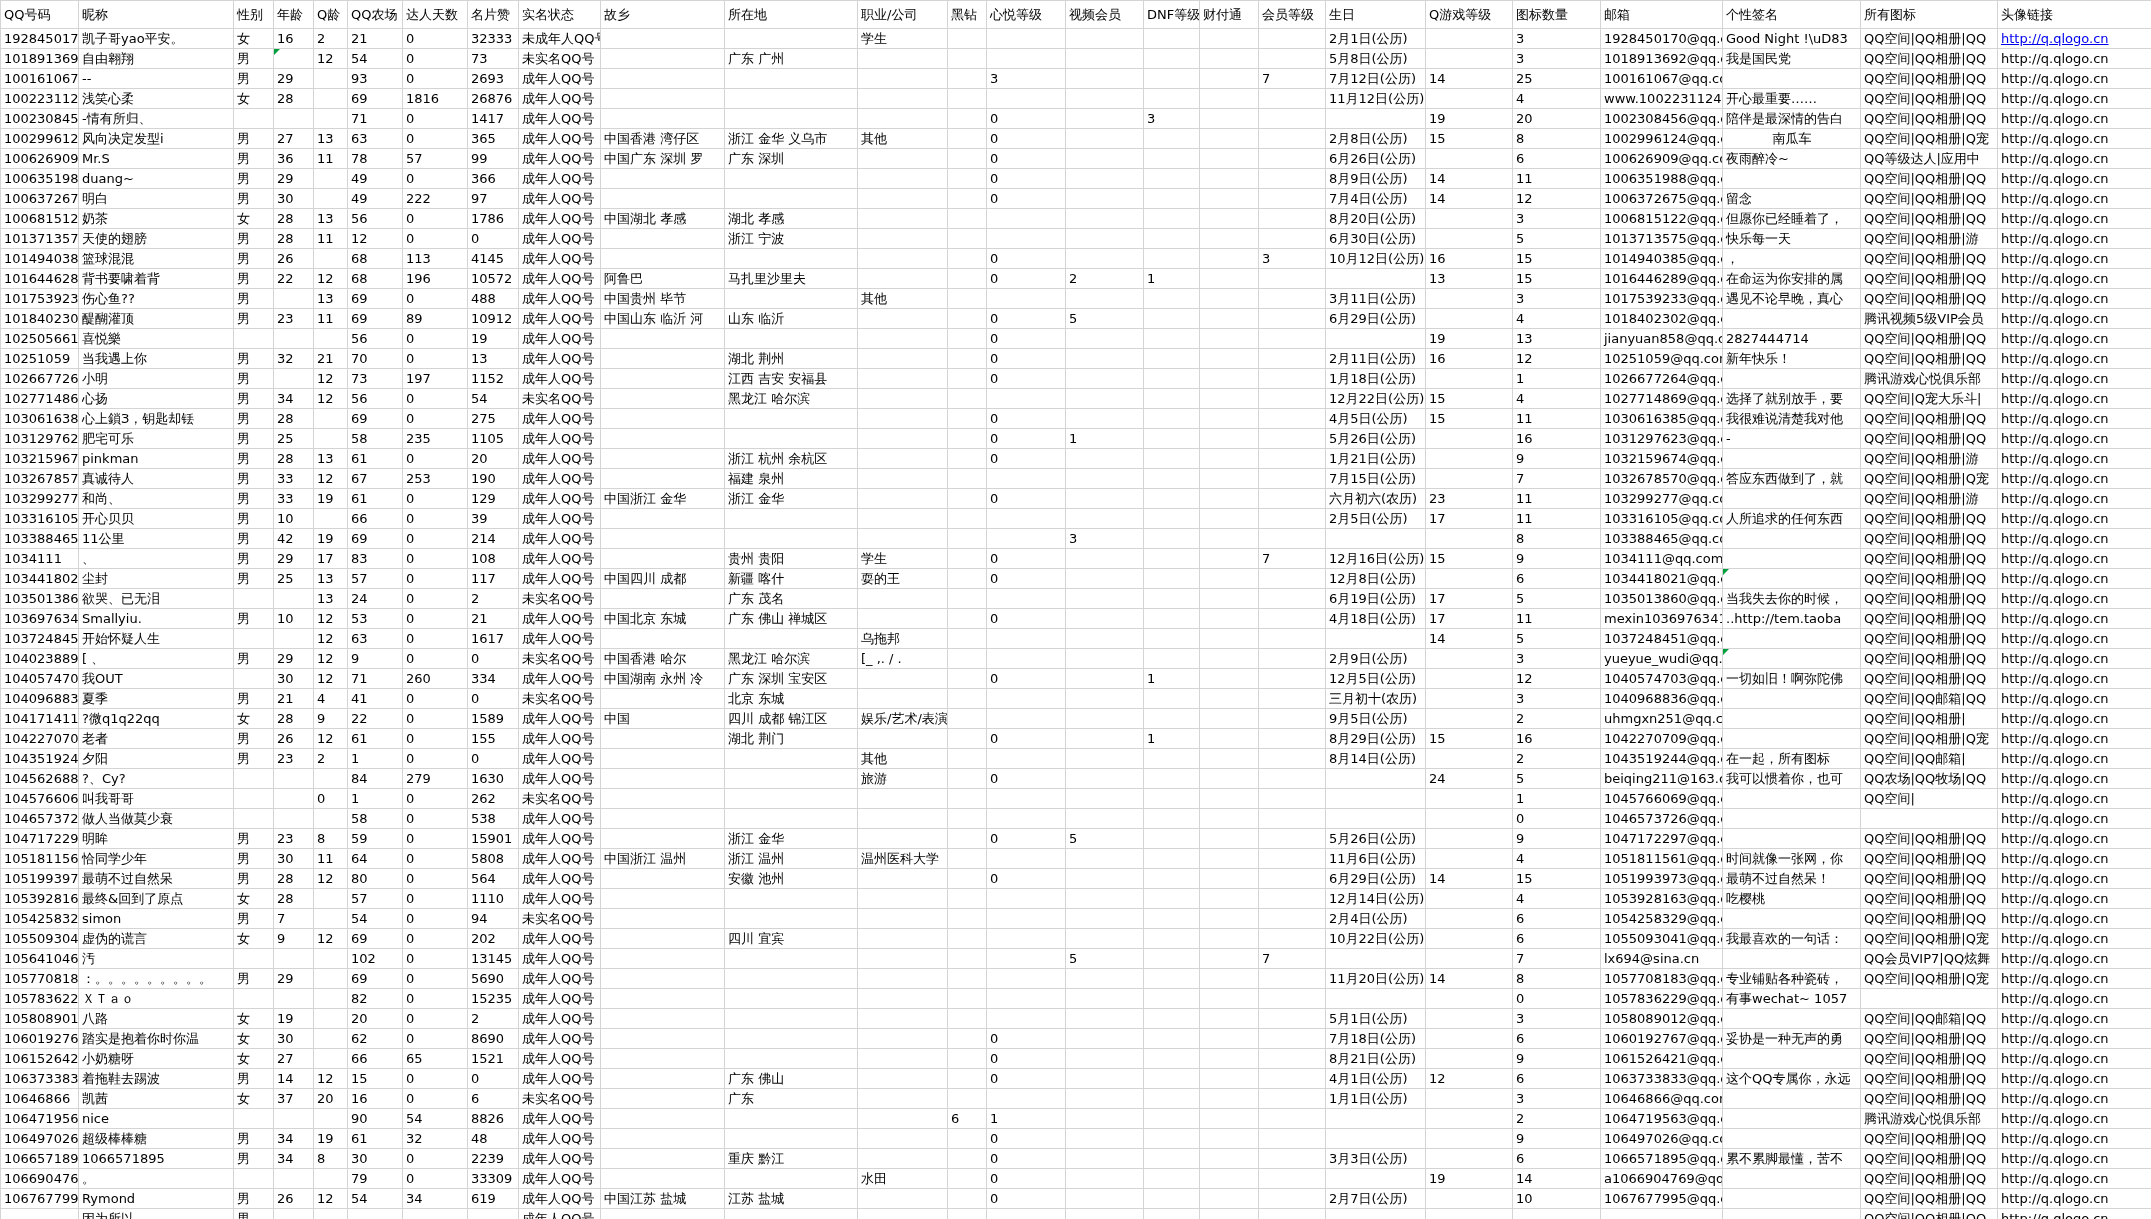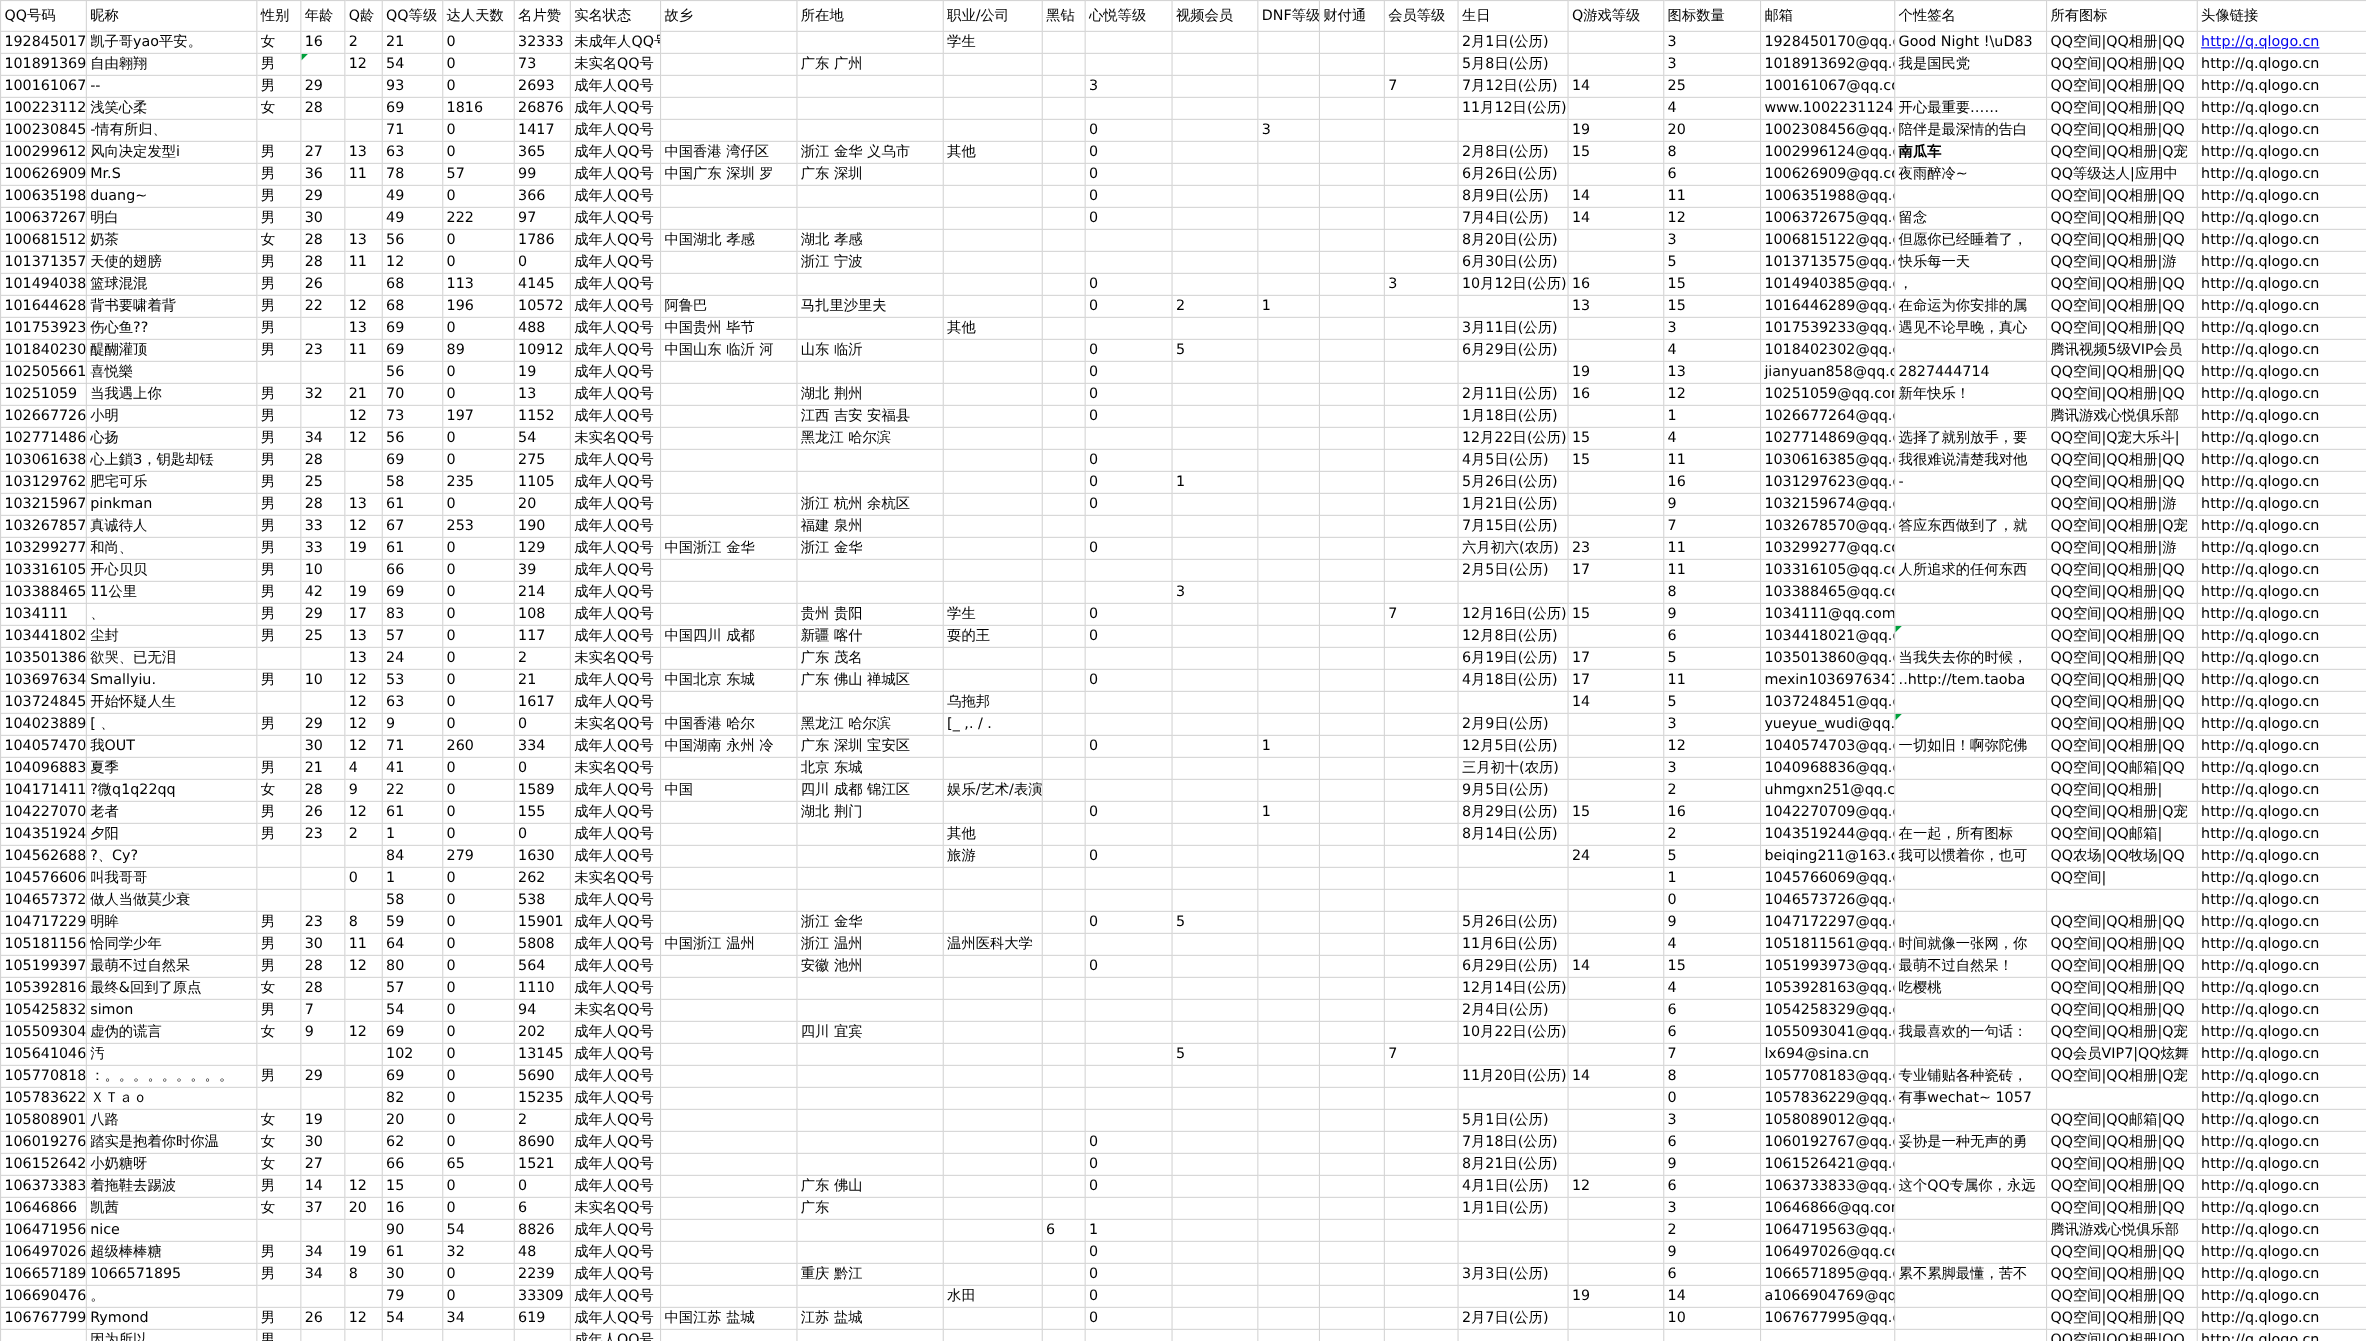--- a/index.html
+++ b/index.html
@@ -17,21 +17,21 @@
     padding:0 0 0 3px;
     white-space:nowrap;
     overflow:hidden;
     text-align:left;
     font-weight:normal;
     position:relative;
     box-sizing:border-box;
   }
   th{height:28px;line-height:27px;}
   td{height:20px;line-height:19px;}
-  td.r{text-align:left;padding-right:2px;font-weight:bold;}
+  td.r{text-align:center;padding-right:2px;}
   .gc{position:absolute;top:0;left:0;width:0;height:0;
       border-top:6px solid #00a03c;border-right:6px solid transparent;}
   .alink{color:#0000ee;text-decoration:underline;cursor:pointer;}
 </style>
 </head>
 <body>
 
 <div id="sheet">
   <table>
     <colgroup id="cols">
@@ -61,21 +61,21 @@
         <col style="width: 137px;">
         <col style="width: 154px;">
       </colgroup>
     <thead>
         <tr id="header-row">
           <th>QQ号码</th>
           <th>昵称</th>
           <th>性别</th>
           <th>年龄</th>
           <th>Q龄</th>
-          <th>QQ等级</th>
+          <th>QQ农场</th>
           <th>达人天数</th>
           <th>名片赞</th>
           <th>实名状态</th>
           <th>故乡</th>
           <th>所在地</th>
           <th>职业/公司</th>
           <th>黑钻</th>
           <th>心悦等级</th>
           <th>视频会员</th>
           <th>DNF等级</th>

